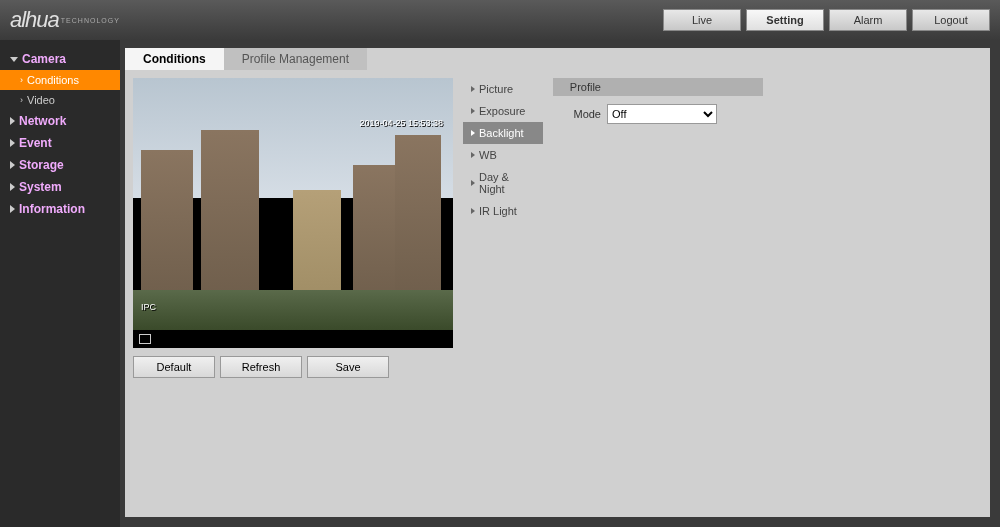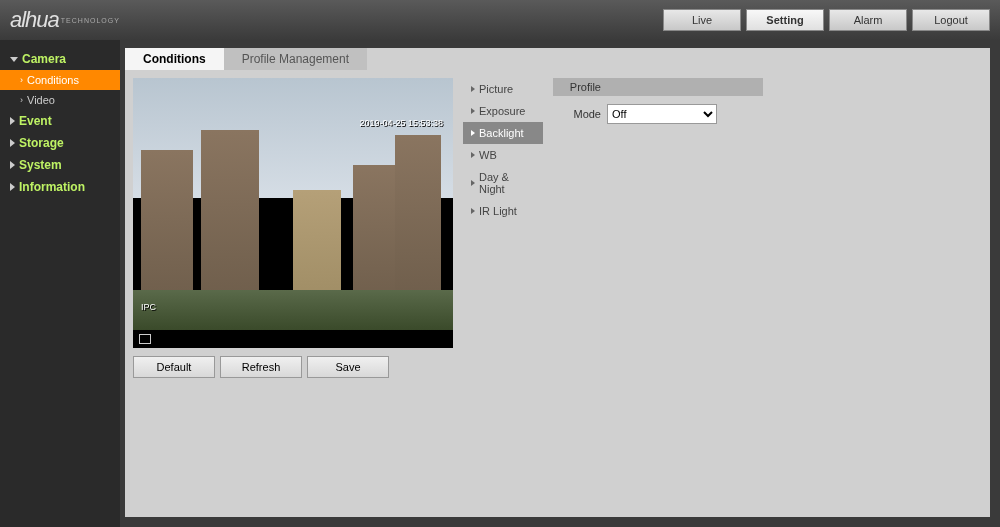--- a/index.html
+++ b/index.html
@@ -8,21 +8,21 @@
     .header { height: 40px; background: linear-gradient(#5a5a5a, #3a3a3a); display: flex; align-items: center; padding: 0 10px; }
     .logo { color: #e0e0e0; font-size: 22px; font-style: italic; font-weight: normal; letter-spacing: -1px; }
     .logo-sub { color: #aaa; font-size: 7px; letter-spacing: 1px; margin-left: 2px; }
     .nav-buttons { margin-left: auto; display: flex; gap: 5px; }
     .nav-btn { width: 78px; height: 22px; background: linear-gradient(#e8e8e8, #c8c8c8); border: 1px solid #888; font-size: 11px; cursor: pointer; color: #333; }
     .nav-btn.active { background: linear-gradient(#f8f8f8, #e0e0e0); font-weight: bold; }
     
     .body-area { display: flex; height: 487px; }
     
     .sidebar { width: 120px; background: #2a2a2a; padding-top: 8px; }
-    .sb-item { padding: 4px 10px; color: #bef264; font-size: 12px; cursor: pointer; display: flex; align-items: center; gap: 4px; }
+    .sb-item { padding: 4px 10px; color: #f0abfc; font-size: 12px; cursor: pointer; display: flex; align-items: center; gap: 4px; }
     .sb-item.cat { font-weight: bold; }
     .sb-item.sub { padding-left: 20px; font-size: 11px; color: #ccc; }
     .sb-item.active { background: #ff8800; color: #fff; }
     .tri-down { width: 0; height: 0; border-left: 4px solid transparent; border-right: 4px solid transparent; border-top: 5px solid #ccc; display: inline-block; }
     .tri-right { width: 0; height: 0; border-top: 4px solid transparent; border-bottom: 4px solid transparent; border-left: 5px solid #ccc; display: inline-block; }
     .chev { font-size: 9px; color: #ccc; }
     .sb-item.active .chev { color: #fff; }
     
     .main { flex: 1; background: #d0d0d0; margin: 8px 10px 10px 5px; }
     .tabs { display: flex; background: #d0d0d0; }
@@ -79,20 +79,24 @@
         <span class="tri-down"></span>
         <span>Camera</span>
       </div>
     <div class="sb-item sub active">
         <span class="chev">›</span>
         <span>Conditions</span>
       </div>
     <div class="sb-item sub">
         <span class="chev">›</span>
         <span>Video</span>
+      </div>
+    <div class="sb-item cat">
+        <span class="tri-right"></span>
+        <span>Network</span>
       </div>
     <div class="sb-item cat">
         <span class="tri-right"></span>
         <span>Event</span>
       </div>
     <div class="sb-item cat">
         <span class="tri-right"></span>
         <span>Storage</span>
       </div>
     <div class="sb-item cat">

